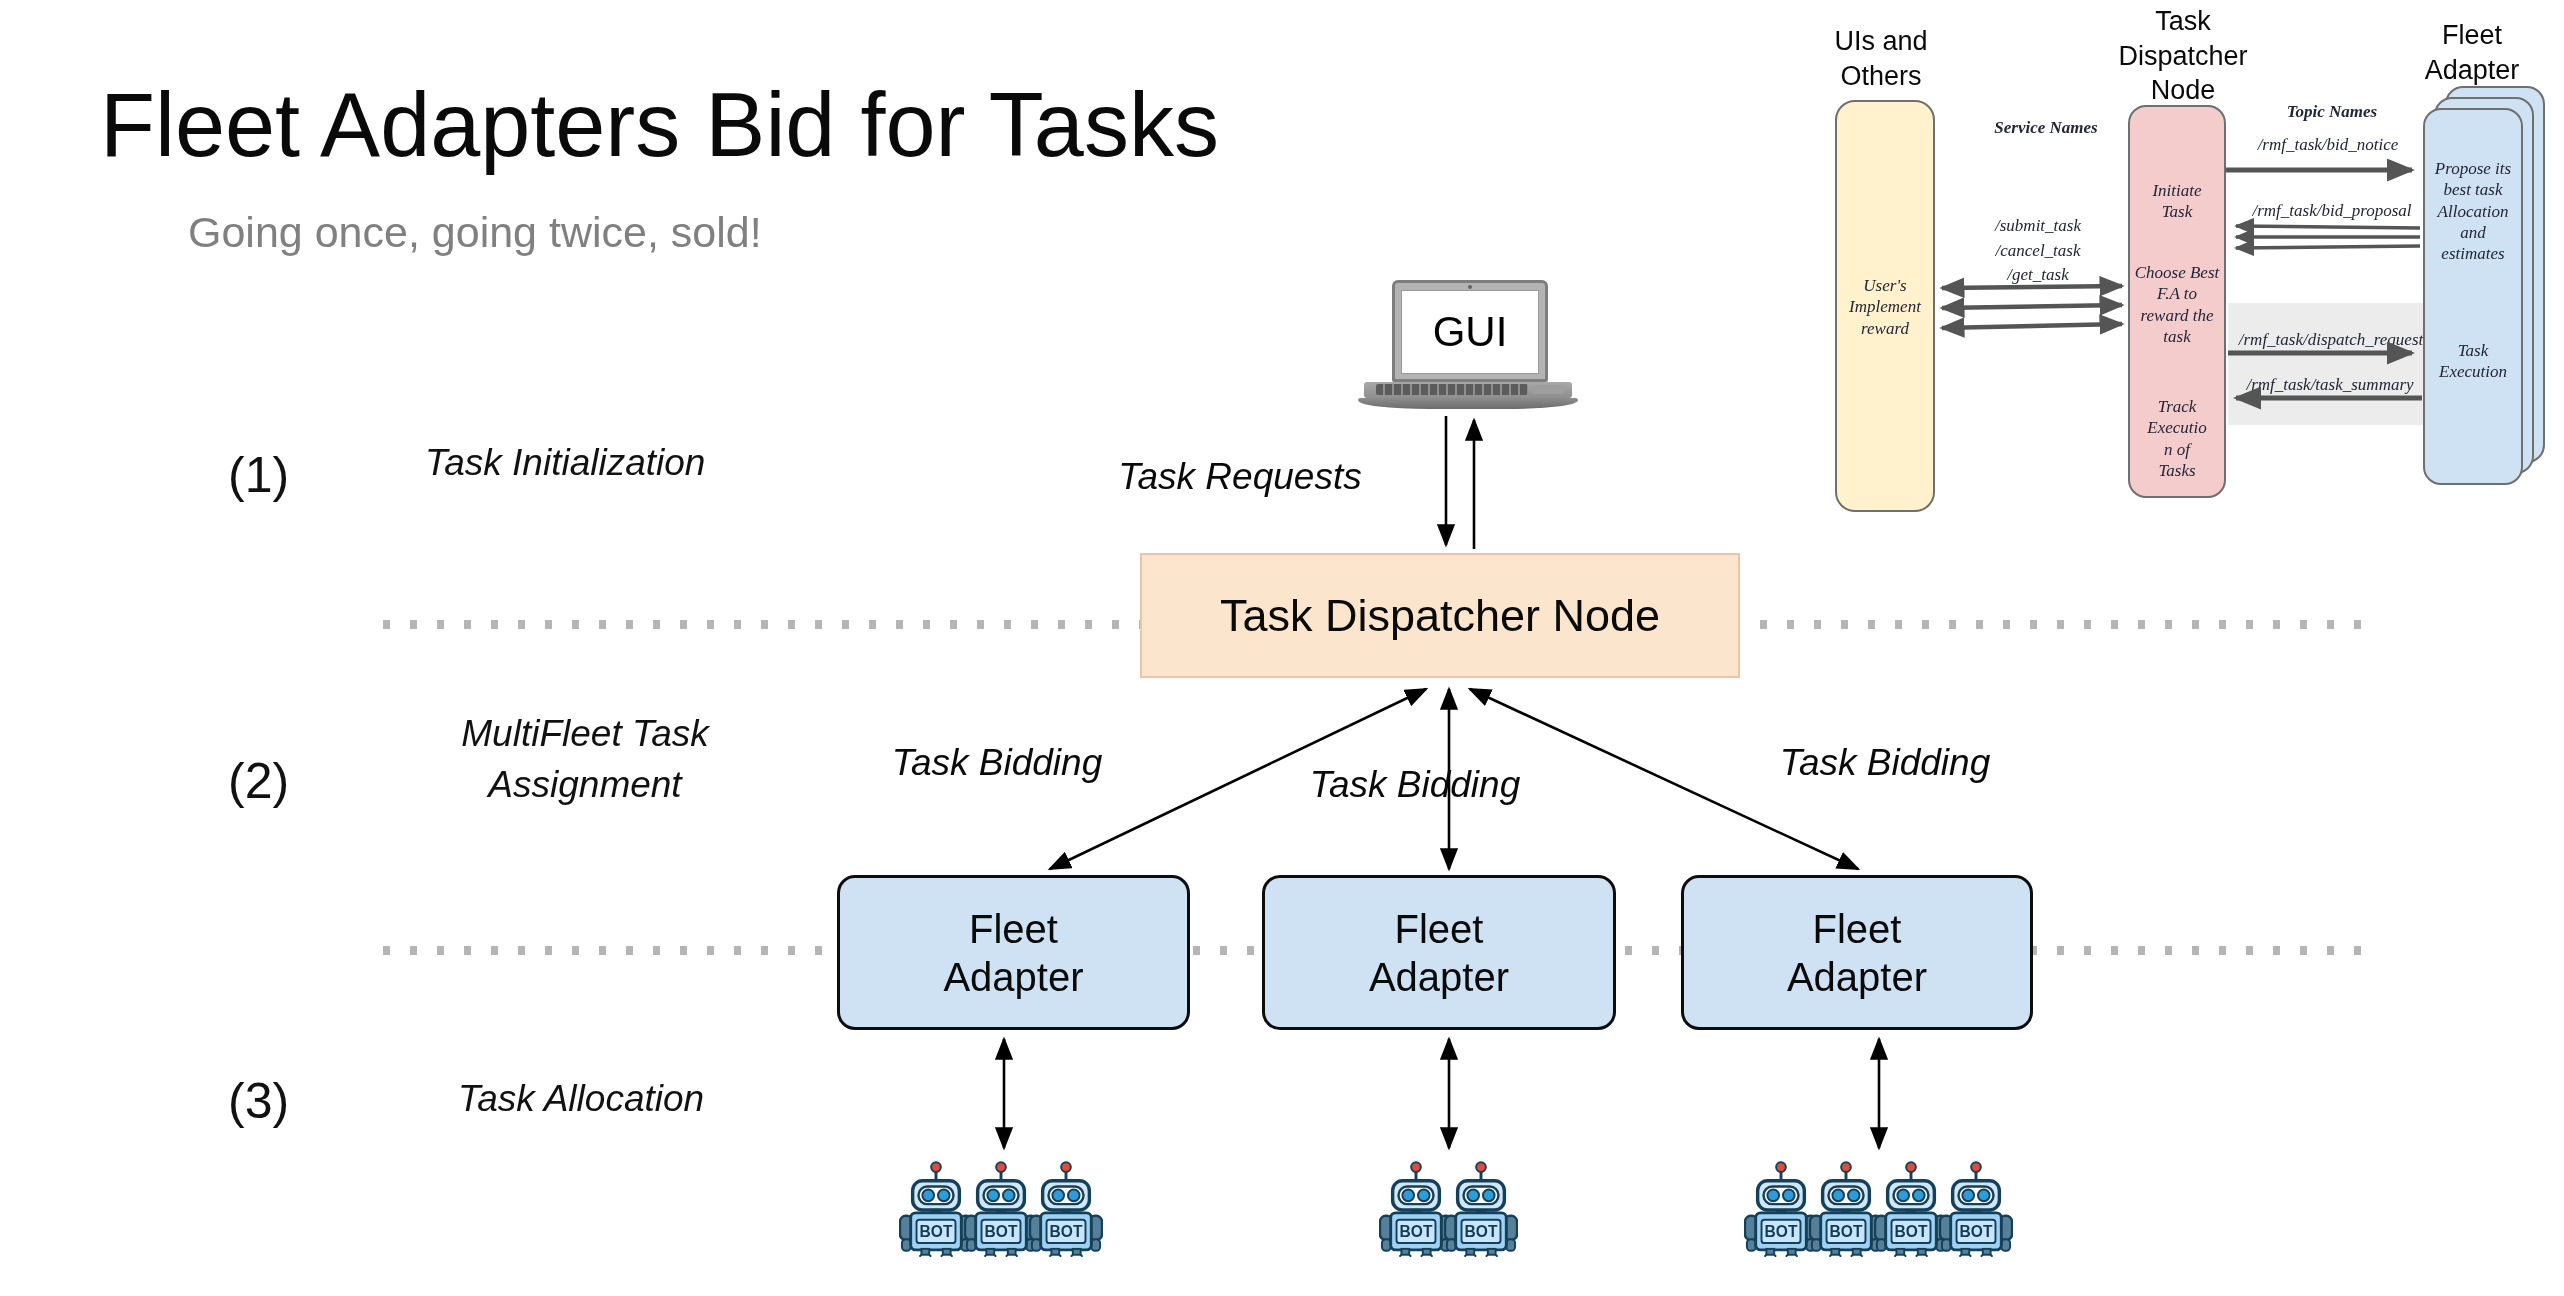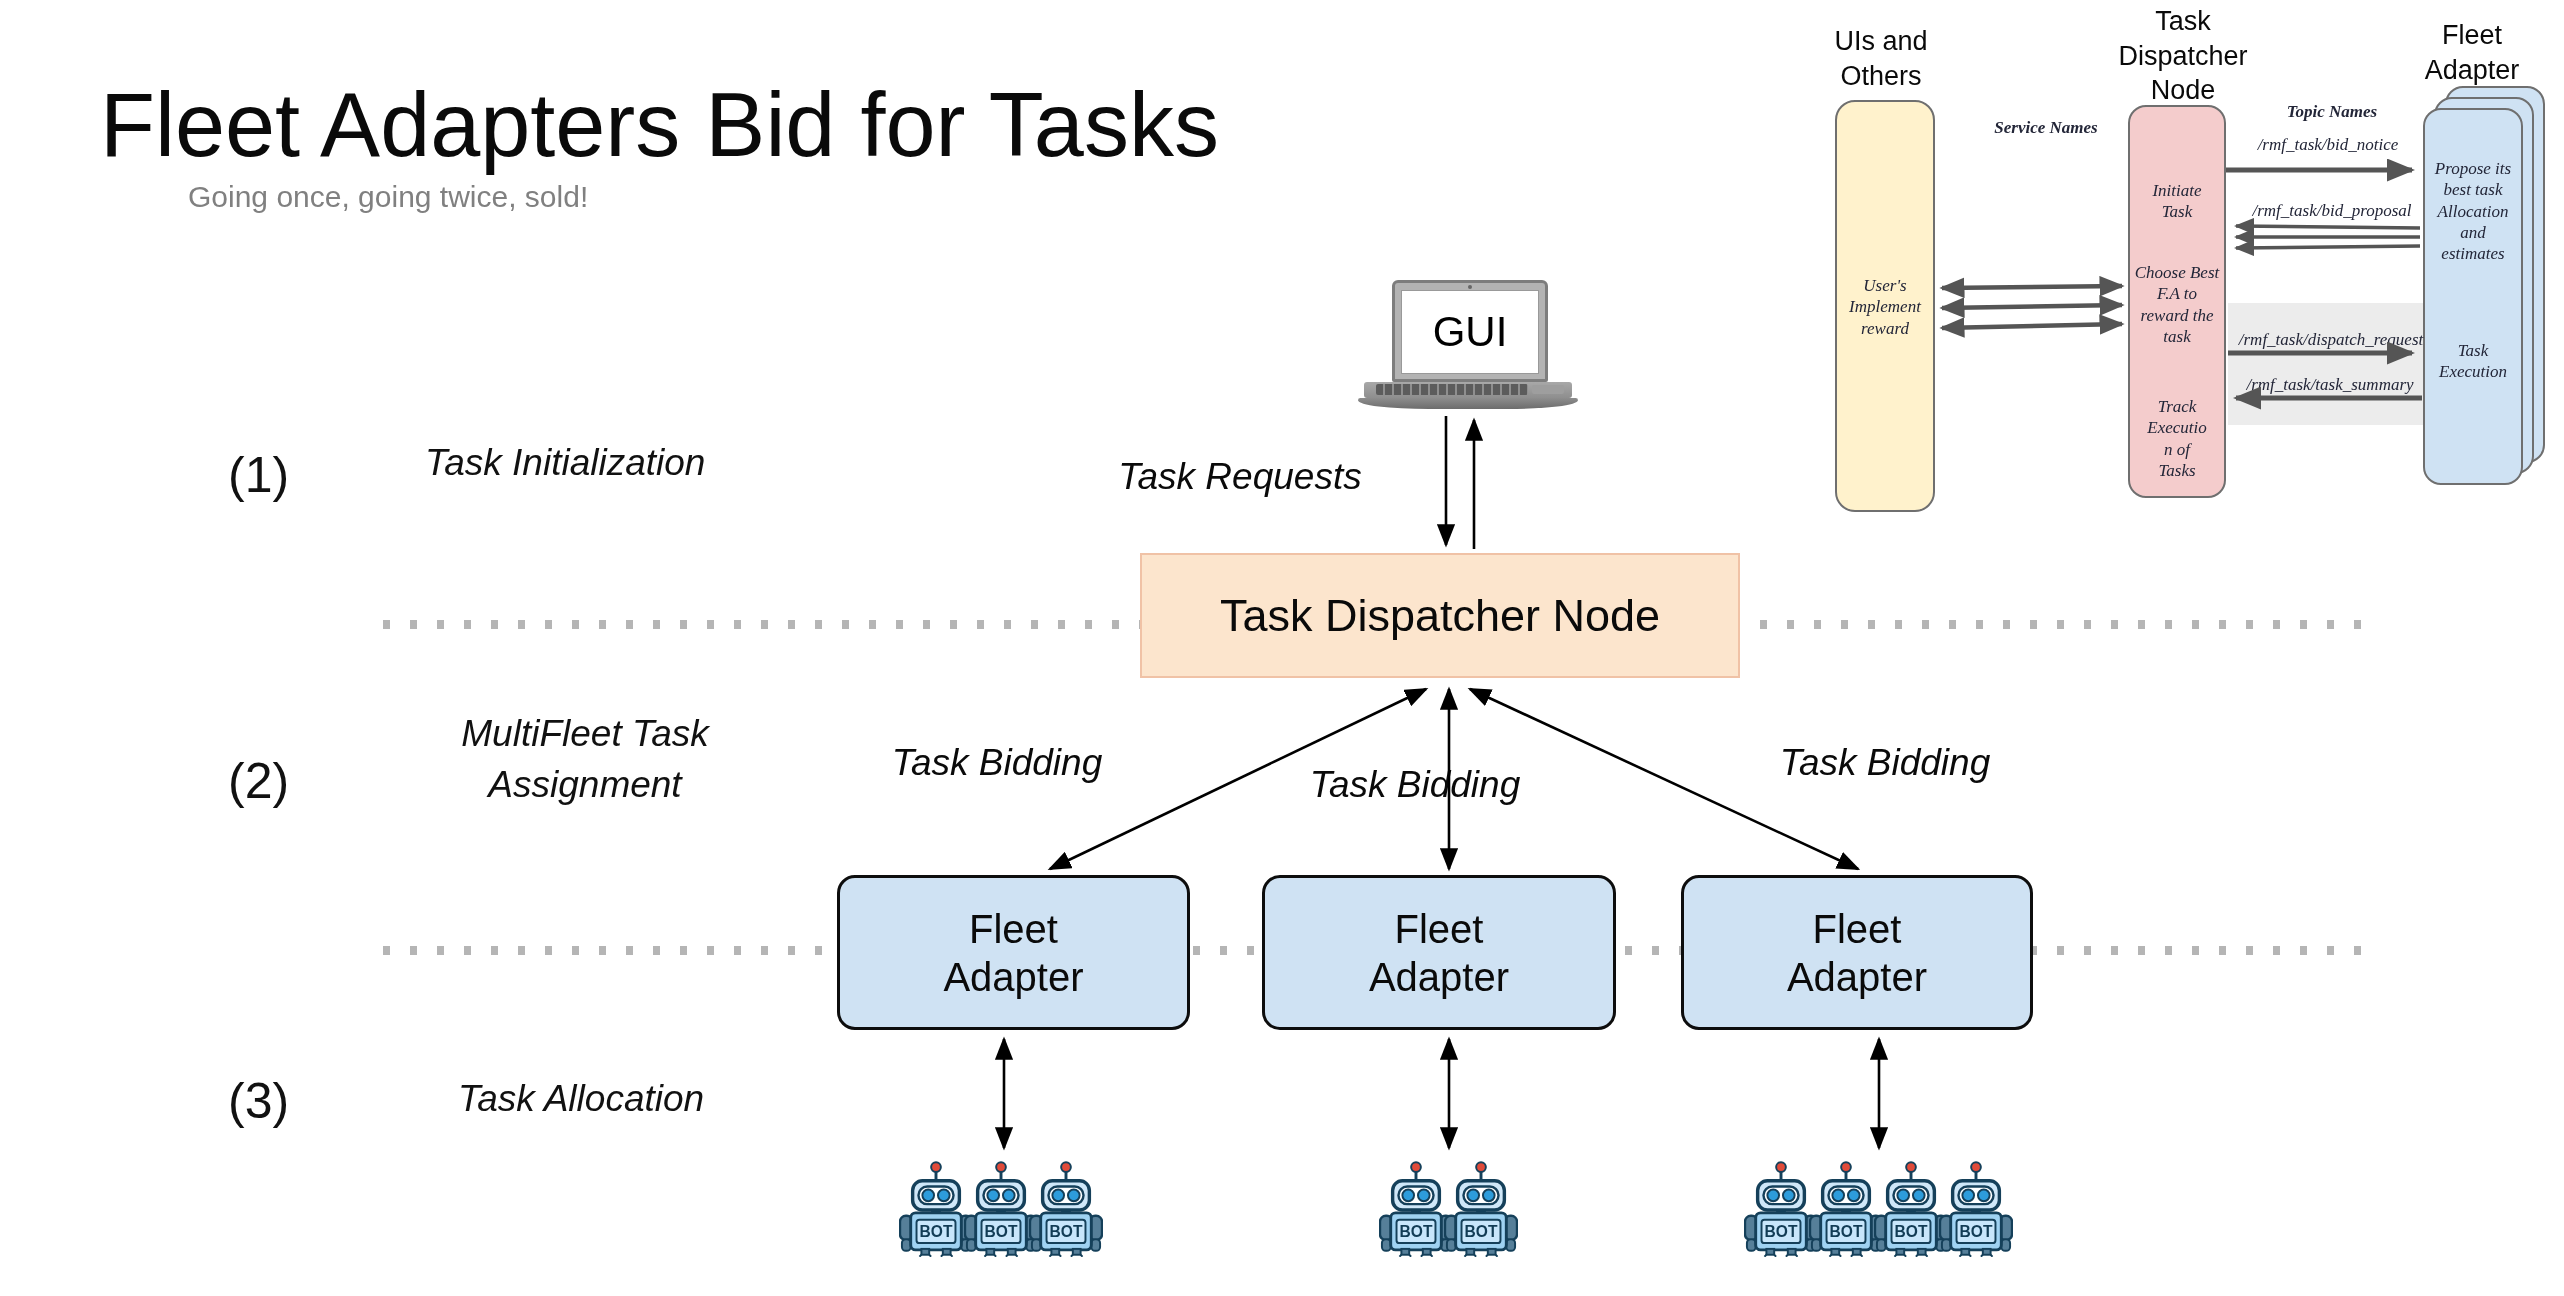--- a/index.html
+++ b/index.html
@@ -4,21 +4,21 @@
 <style>
   html,body{margin:0;padding:0;background:#ffffff;}
   #slide{position:relative;width:2564px;height:1296px;background:#ffffff;overflow:hidden;
          font-family:"Liberation Sans",sans-serif;color:#000;}
   .abs{position:absolute;}
   .pre{white-space:pre-line;}
   .ctr{text-align:center;}
 
   
   #page-title{left:100px;top:78px;font-size:90px;line-height:1.05;color:#0a0a0a;}
-  #page-subtitle{left:188px;top:180px;font-size:30px;color:#808080;}
+  #page-subtitle{left:188px;top:208px;font-size:43px;color:#808080;}
 
   
   .sec-num{font-size:50px;color:#111;}
   .sec-label{font-size:37px;font-style:italic;color:#111;}
   #sec1-num{left:228px;top:446px;}
   #sec1-label{left:425px;top:442px;}
   #sec2-num{left:228px;top:752px;}
   #sec2-label{left:440px;top:708px;width:290px;line-height:1.38;}
   #sec3-num{left:228px;top:1072px;}
   #sec3-label{left:458px;top:1078px;}
@@ -383,20 +383,23 @@
   <div id="mini-propose" class="abs mini-txt pre ctr">Propose its
 best task
 Allocation
 and
 estimates</div>
   <div id="mini-exec" class="abs mini-txt pre ctr">Task
 Execution</div>
 
   <div id="mini-service-names" class="abs mini-txt mini-bold ctr">Service Names</div>
   <div id="mini-topic-names" class="abs mini-txt mini-bold ctr">Topic Names</div>
+  <div id="mini-service-list" class="abs mini-txt pre ctr">/submit_task
+/cancel_task
+/get_task</div>
   <div id="mini-topic-0" class="abs mini-txt ctr">/rmf_task/bid_notice</div>
   <div id="mini-topic-1" class="abs mini-txt ctr">/rmf_task/bid_proposal</div>
   <div id="mini-topic-2" class="abs mini-txt ctr">/rmf_task/dispatch_request</div>
   <div id="mini-topic-3" class="abs mini-txt ctr">/rmf_task/task_summary</div>
 
   <svg id="mini-arrows" class="abs" xmlns="http://www.w3.org/2000/svg" viewBox="0 0 744 540">
     <defs>
       <marker id="ag" markerWidth="5.6" markerHeight="4.6" refX="5" refY="2.3" orient="auto-start-reverse">
         <path d="M0,0 L5.6,2.3 L0,4.6 Z" fill="#555"></path>
       </marker>

